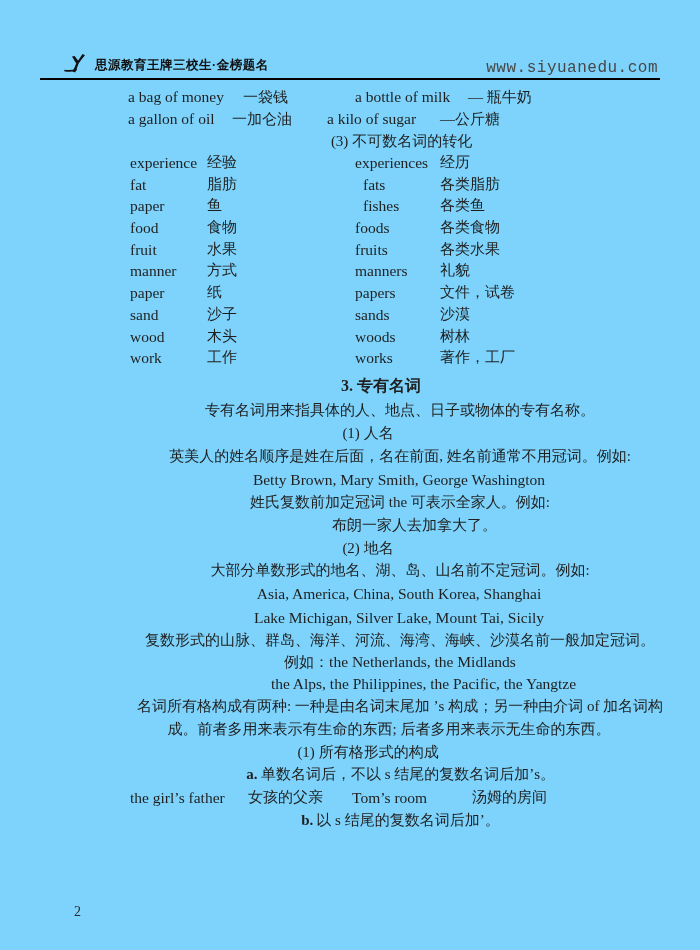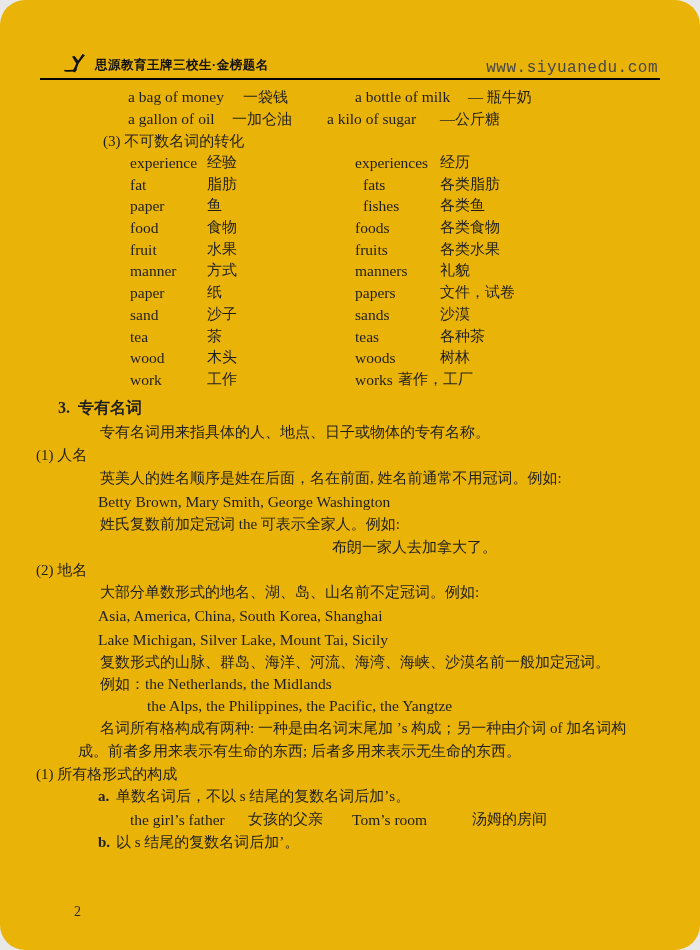--- a/index.html
+++ b/index.html
@@ -1,27 +1,27 @@
 <!DOCTYPE html>
 <html><head>
 <meta charset="utf-8">
 <style>
   html,body{margin:0;padding:0;background:#e8e8e8;}
   .page{
-    position:relative;width:700px;height:950px;margin:0 auto;background:#eab308;
-    font-family:"Liberation Serif",serif;color:#1f1f1f;overflow:hidden;border-radius:25px;
+    position:relative;width:700px;height:950px;margin:0 auto;background:#7dd3fc;
+    font-family:"Liberation Serif",serif;color:#1f1f1f;overflow:hidden;
   }
   
   .header{position:absolute;top:44px;left:40px;right:40px;height:34px;border-bottom:2px solid #000;}
   .brand{position:absolute;left:24px;bottom:4px;display:flex;align-items:flex-end;gap:5px;}
   .brand-logo{width:26px;height:21px;display:block;}
   .brand-text{font-family:"Liberation Sans",sans-serif;font-weight:bold;font-size:12.5px;color:#111;letter-spacing:.5px;}
   .website{position:absolute;right:2px;bottom:1px;font-family:Liberation Mono, monospace;font-size:16px;color:#474747;letter-spacing:.5px;}
   
-  .content{position:absolute;top:86px;left:0;right:0;}
+  .content{position:absolute;top:86px;left:0;right:0;text-align:center;}
   .ln{position:relative;height:22px;line-height:22px;font-size:15px;white-space:nowrap;}
   .ln.tall{height:23px;line-height:23px;}
   .pos{position:absolute;top:0;}
   
   .m1{left:128px}.m2{left:243px}.m3{left:355px}.m4{left:468px}
   .m2b{left:232px}.m3b{left:327px}.m4b{left:440px}
   
   .i-item3{padding-left:103px}
   .i-sec{padding-left:58px}
   .i-item{padding-left:36px}
@@ -136,26 +136,20 @@
           <span class="tc tc4">文件，试卷</span>
         </div>
 
         <div class="trow">
           <span class="tc tc1 en">sand</span>
           <span class="tc tc2">沙子</span>
           <span class="tc tc3 en">sands</span>
           <span class="tc tc4">沙漠</span>
         </div>
 
-        <div class="trow">
-          <span class="tc tc1 en">tea</span>
-          <span class="tc tc2">茶</span>
-          <span class="tc tc3 en">teas</span>
-          <span class="tc tc4">各种茶</span>
-        </div>
 
 
         <div class="trow">
           <span class="tc tc1 en">wood</span>
           <span class="tc tc2">木头</span>
           <span class="tc tc3 en">woods</span>
           <span class="tc tc4">树林</span>
         </div>
 
         <div class="trow">

